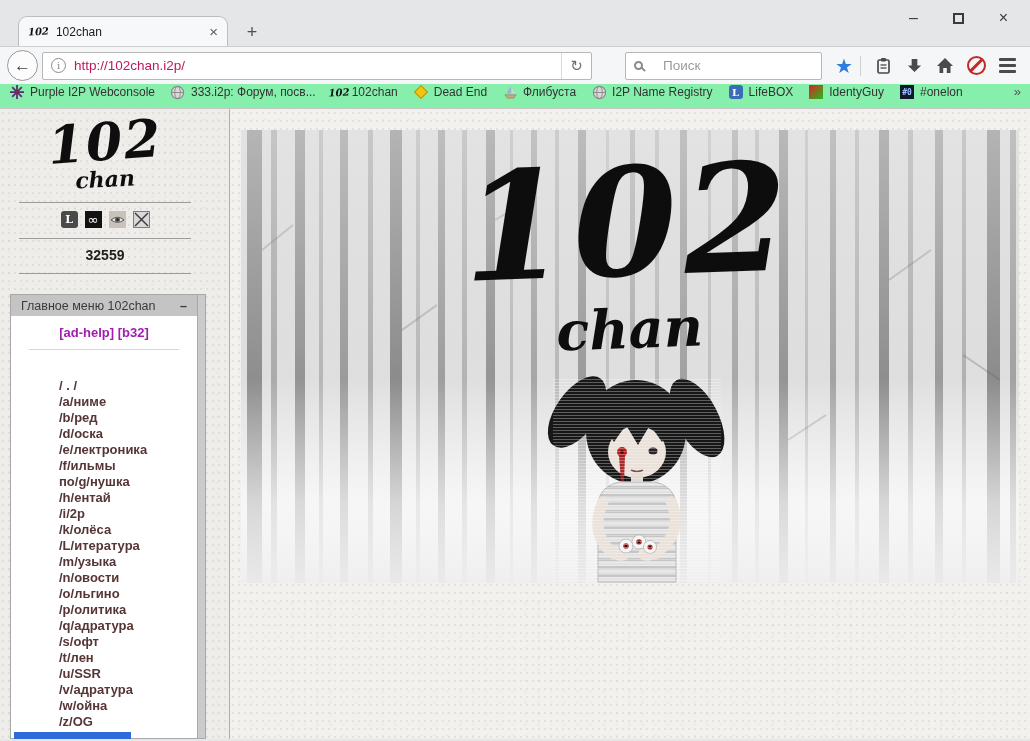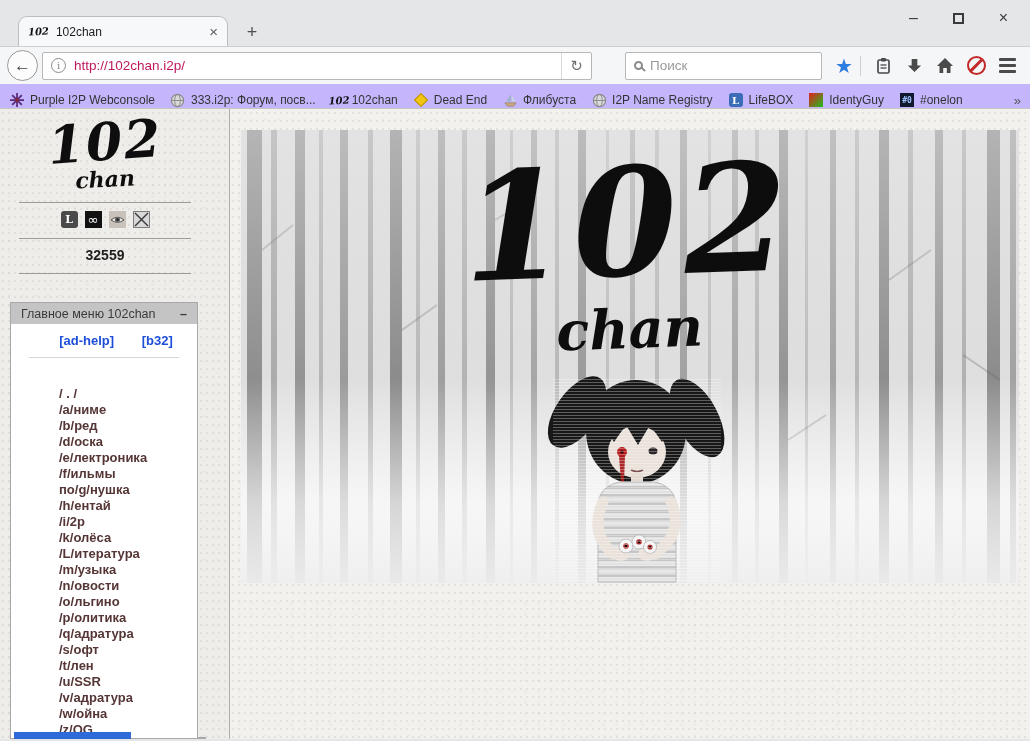--- a/index.html
+++ b/index.html
@@ -34,43 +34,43 @@
   .info-icon { width:15px; height:15px; border:1px solid #8b8b8b; border-radius:50%;
     color:#8b8b8b; font-size:10px; font-family:"DejaVu Serif", serif;
     display:flex; align-items:center; justify-content:center; margin-left:8px; flex:none; }
   .url-input { border:0; outline:0; background:transparent; flex:1; height:100%;
     font-size:13.5px; color:#be185d; padding:0 8px; font-family:inherit; }
   .reload-btn { width:30px; height:100%; border-left:1px solid #d8d8d8;
     display:flex; align-items:center; justify-content:center; color:#707070;
     font-size:15px; font-family:"DejaVu Sans", sans-serif; }
   .searchbox { width:197px; height:28px; margin-left:33px; background:#fff;
     border:1px solid #b7b7b7; border-radius:2px; display:flex; align-items:center;
-    padding:0 8px; gap:7px; }
+    padding:0 8px; gap:20px; }
   .lens { width:9px; height:9px; border:2px solid #8a8a8a; border-radius:50%;
     position:relative; flex:none; }
   .lens::after { content:''; position:absolute; width:6px; height:2px;
     background:#8a8a8a; transform:rotate(45deg); right:-5px; bottom:-2px; }
   .search-input { border:0; outline:0; flex:1; font-size:13.5px; color:#444;
     font-family:inherit; background:transparent; }
   .search-input::placeholder { color:#9a9a9a; }
   .star-btn { color:#2d7ce0; font-size:20px; margin-left:13px;
     font-family:"DejaVu Sans", sans-serif; line-height:1; }
   .vsep { width:1px; height:20px; background:#cfcfcf; margin:0 7px; }
   .tool-btn { width:31px; height:31px; display:flex; align-items:center;
     justify-content:center; flex:none; }
   .block-icon { width:19px; height:19px; border:2.5px solid #c22a2a;
     border-radius:50%; position:relative; }
   .block-icon::after { content:''; position:absolute; left:-1px; top:6px;
     width:16px; height:2.5px; background:#c22a2a; transform:rotate(-45deg); }
   .burger { display:flex; flex-direction:column; gap:3px; }
   .burger span { width:17px; height:3px; background:#4a4a4a; border-radius:1px; }
 
   
-  .bookmarksbar { height:25px; background:#c4b5fd; border-bottom:1px solid #c6c6c6;
-    display:flex; align-items:flex-end; padding:0 9px; font-size:12px; color:#333;
+  .bookmarksbar { height:25px; background:#86efac; border-bottom:1px solid #c6c6c6;
+    display:flex; align-items:flex-start; padding:0 9px; font-size:12px; color:#333;
     gap:15px; white-space:nowrap; }
   .bm { display:flex; align-items:center; gap:5px; }
   .bm-icon { width:16px; height:16px; display:flex; align-items:center;
     justify-content:center; flex:none; }
   .diamond { width:10px; height:10px; background:#f2c513; border:1px solid #b98f00;
     transform:rotate(45deg); }
   .sq-blue { width:14px; height:14px; border-radius:3px; background:#3a6db5;
     color:#fff; font-weight:bold; font-size:10px; font-family:"DejaVu Serif",serif;
     display:flex; align-items:center; justify-content:center; }
   .sq-grad { width:14px; height:14px; background:linear-gradient(135deg,#e01f1f,#1fbf1f); }
@@ -100,29 +100,29 @@
   .tile { width:17px; height:17px; display:flex; align-items:center;
     justify-content:center; }
   .tile-l { background:#4a4a4a; border-radius:3px; color:#fff; font-weight:bold;
     font-size:11px; font-family:"DejaVu Serif", serif; }
   .tile-inf { background:#111; color:#fff; font-size:13px; line-height:1;
     font-family:"DejaVu Sans", sans-serif; }
   .tile-eye { background:#cfcac4; }
   .tile-x { background:#d8d8d8; border:1px solid #7d7d7d; }
   .counter { font-weight:bold; font-size:14px; color:#1e1e1e; }
 
-  .menu-row { display:flex; margin:12px 0 0 10px; flex:1; min-height:0;align-items:flex-end; }
+  .menu-row { display:flex; margin:12px 0 0 10px; flex:1; min-height:0; }
   .menu-box { width:188px; border:1px solid #a8a8a8; display:flex;
     flex-direction:column; background:#fff; }
   .menu-header { height:21px; background:#c4c4c4; display:flex; align-items:center;
     justify-content:space-between; padding:0 10px; font-size:12.5px; color:#3a3a3a; flex:none; }
   .menu-collapse { color:#3a3a3a; font-weight:bold; }
   .menu-body { flex:1; overflow:hidden; }
   .adhelp { text-align:center; padding-top:9px; font-size:13px; font-weight:bold; }
-  .adhelp a { color:#1d4ed8; text-decoration:none;margin-left:24px; }
+  .adhelp a { color:#a21caf; text-decoration:none; }
   .menu-rule { border:0; border-top:1px solid #d6d6d6; width:150px; margin:9px auto 0; }
   .boards { margin-top:28px; padding-left:48px; }
   .boards a { display:block; font-size:13px; font-weight:bold; line-height:16px;
     color:#553535; text-decoration:none; }
   .menu-scrollbar { width:8px; background:#cbcbcb; border:1px solid #a8a8a8;
     border-left:none; }
   .status-strip { position:absolute; left:14px; bottom:0; width:117px; height:7px;
     background:#2e6bd8; }
 
   .main { flex:1; display:flex; flex-direction:column; align-items:center;

